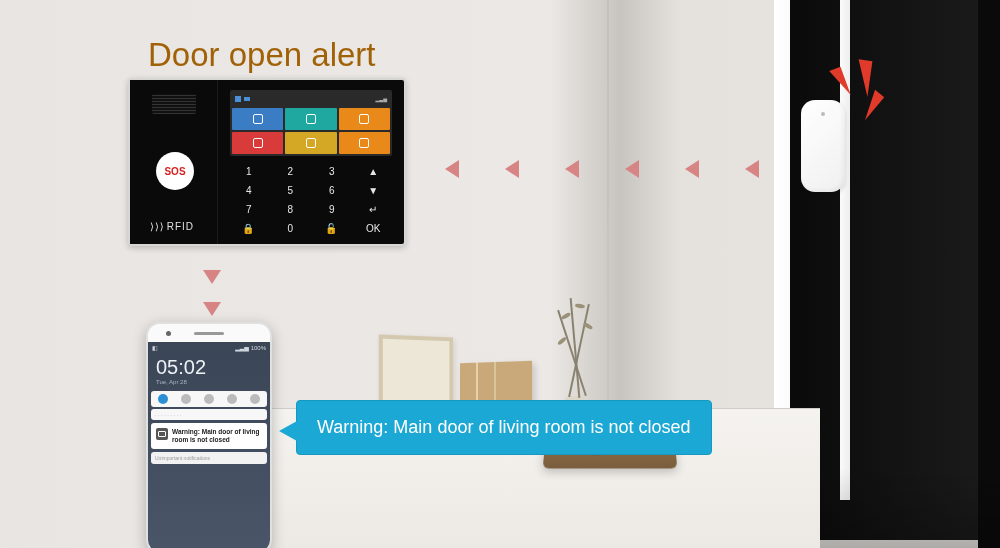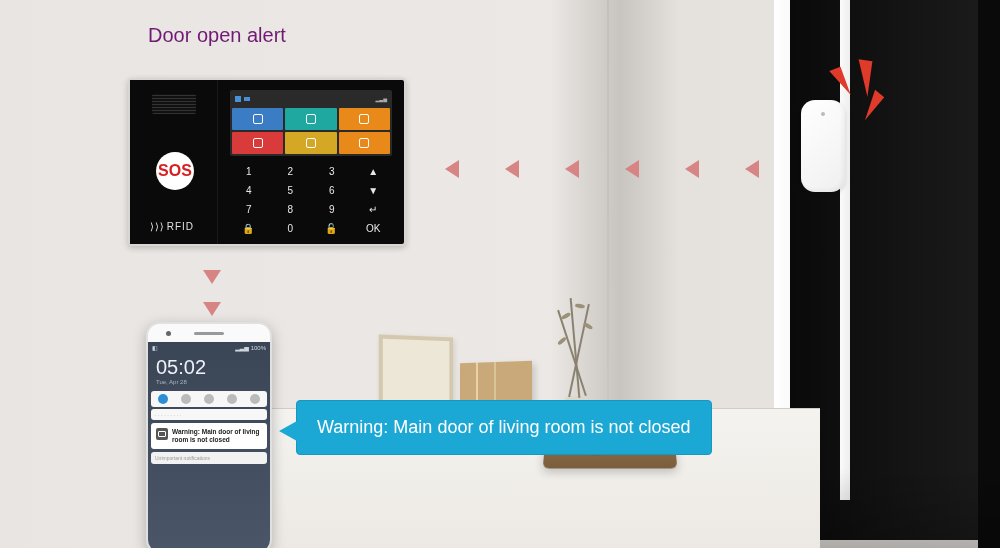--- a/index.html
+++ b/index.html
@@ -8,24 +8,24 @@
     height: 548px;
     position: relative;
     overflow: hidden;
     font-family: Arial, sans-serif;
     background: linear-gradient(90deg, #e8e5e2 0%, #ebe8e5 55%, #c8c5c0 62%, #e5e2de 68%, #e8e5e2 100%);
   }
 
   
   .title {
     position: absolute;
-    top: 24px;
+    top: 36px;
     left: 148px;
-    font-size: 20px;
-    color: #701a75;
+    font-size: 33px;
+    color: #a16207;
     font-weight: 400;
   }
 
   
   .alarm-panel {
     position: absolute;
     top: 78px;
     left: 128px;
     width: 278px;
     height: 168px;
@@ -55,21 +55,21 @@
     position: absolute;
     top: 72px;
     left: 26px;
     width: 38px;
     height: 38px;
     background: #fff;
     border-radius: 50%;
     display: flex;
     align-items: center;
     justify-content: center;
-    font-size: 16px;
+    font-size: 10px;
     color: #d62020;
     font-weight: bold;
   }
   .rfid-label {
     position: absolute;
     bottom: 12px;
     left: 20px;
     color: #e0e0e0;
     font-size: 10px;
     letter-spacing: 1px;

